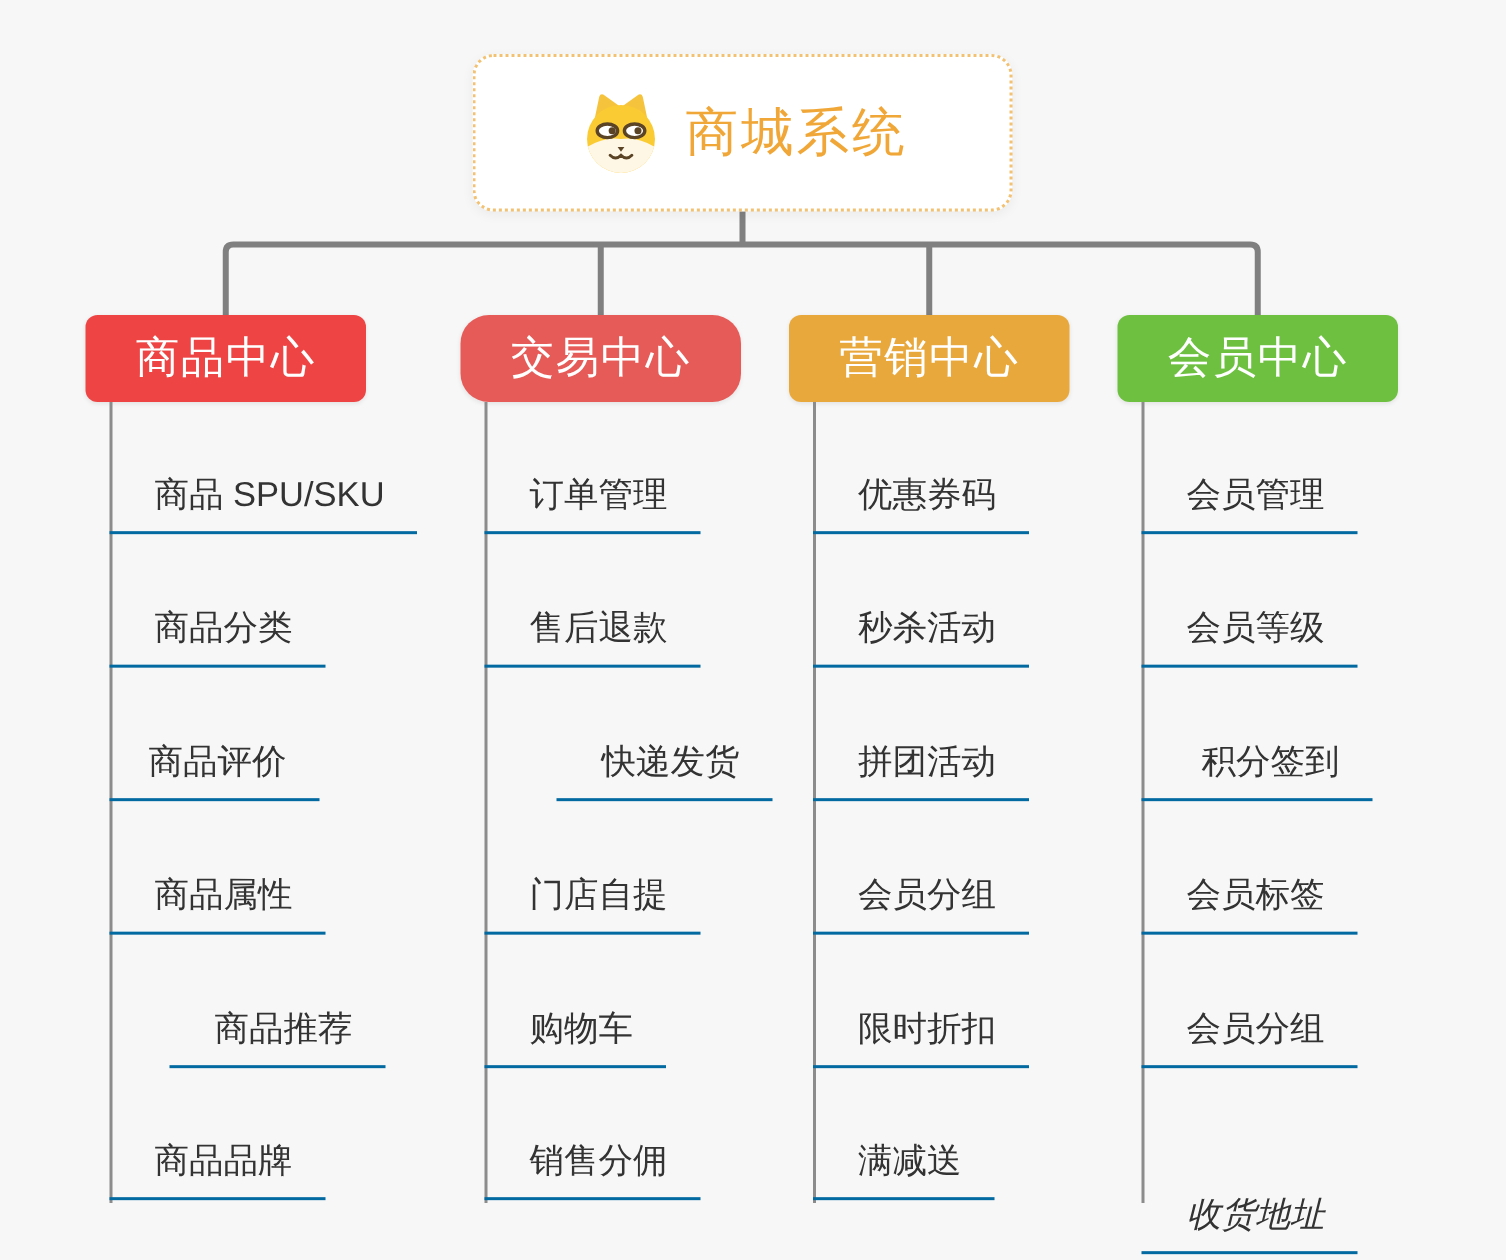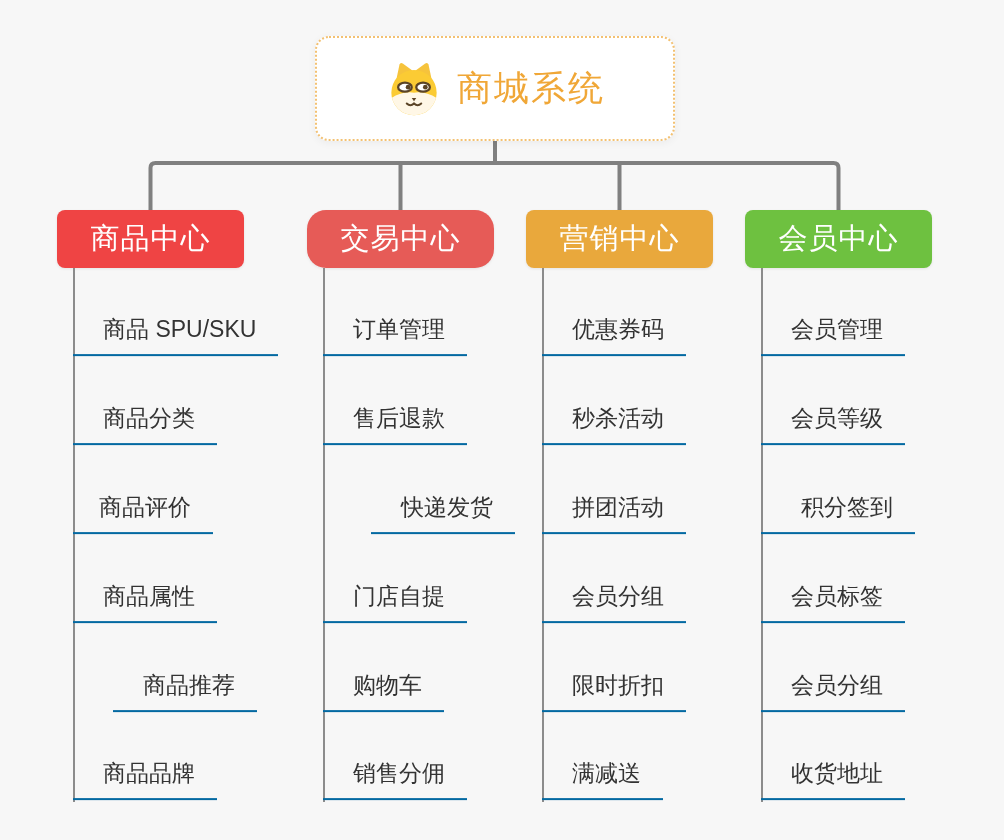--- a/index.html
+++ b/index.html
@@ -154,16 +154,16 @@
       <div class="leaf" style="left: 542px; top: 800px;">满减送</div>
       <div class="branch-box" style="left: 745px; background: rgb(110, 193, 64);">
         <span class="branch-label">会员中心</span>
       </div>
       <div class="branch-line" style="left: 761px;"></div>
       <div class="leaf" style="left: 761px; top: 356px;">会员管理</div>
       <div class="leaf" style="left: 761px; top: 445px;">会员等级</div>
       <div class="leaf" style="left: 761px; top: 534px; padding-left: 40px;">积分签到</div>
       <div class="leaf" style="left: 761px; top: 623px;">会员标签</div>
       <div class="leaf" style="left: 761px; top: 712px;">会员分组</div>
-      <div class="leaf" style="left: 761px; top: 800px;">收货地址</div>
+      <div class="leaf" style="left: 761px; top: 836px; font-style: italic;">收货地址</div>
     </div>
 
 </div>
 
 </body></html>

